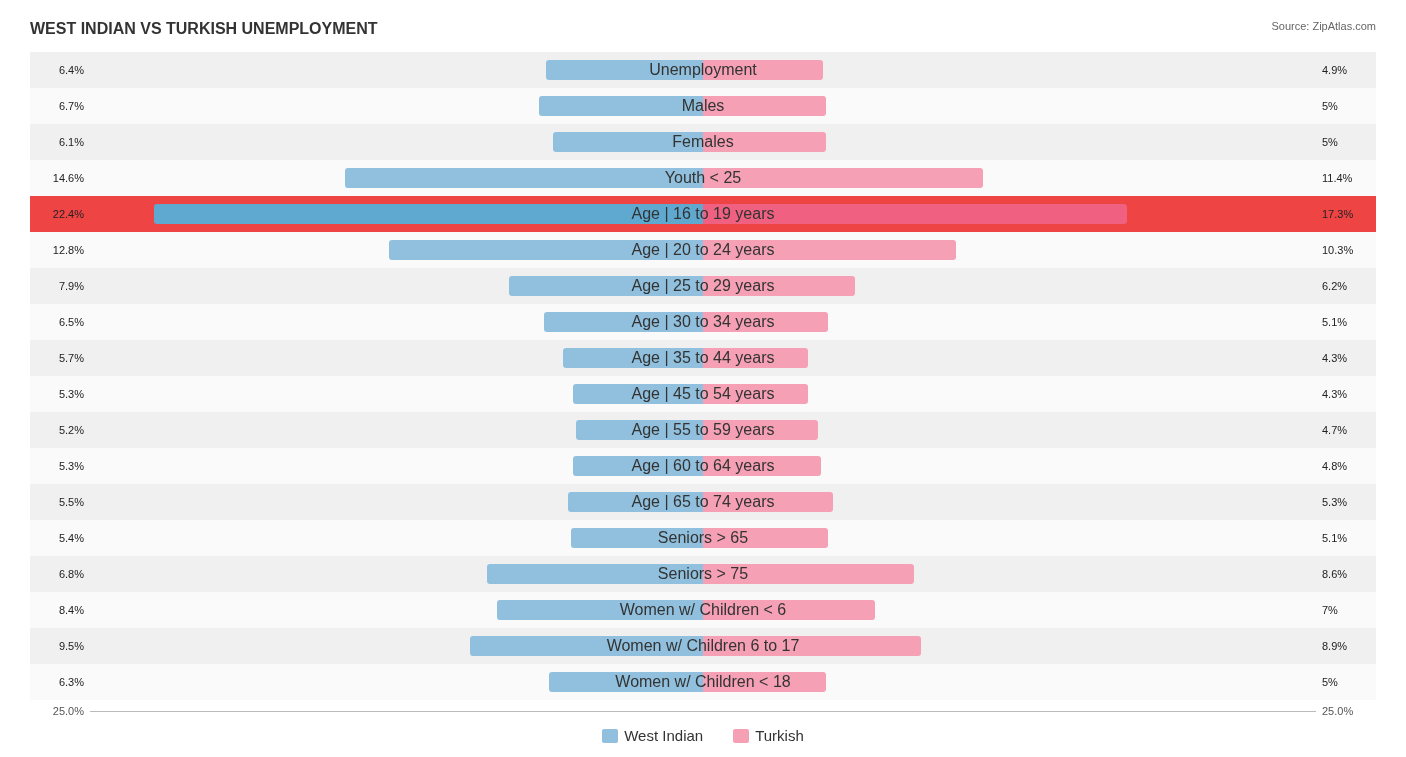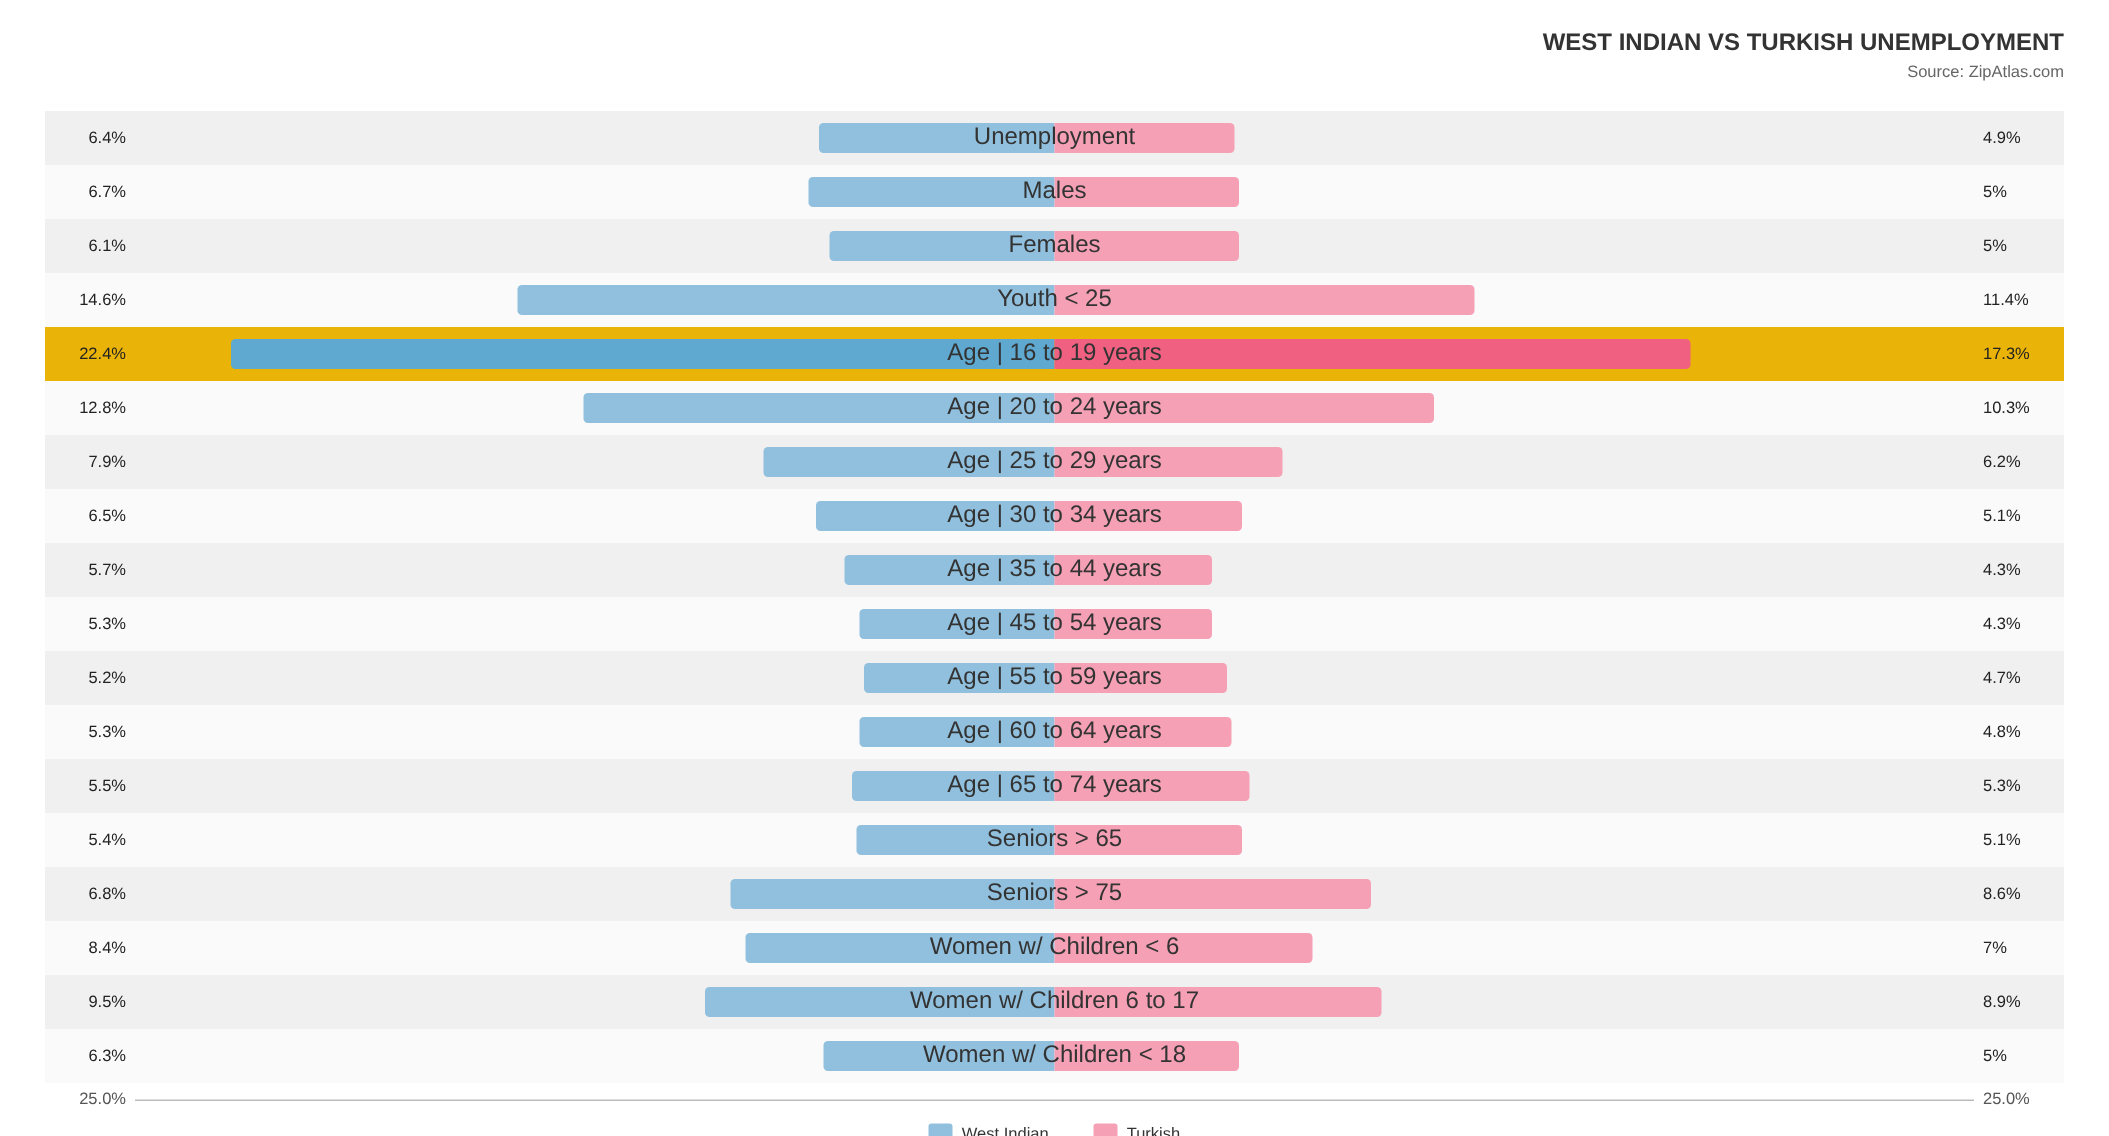--- a/index.html
+++ b/index.html
@@ -35,21 +35,21 @@
     .legend {
       display: flex;
       justify-content: center;
       margin-top: 10px;
       gap: 30px;
     }
     .legend-item {
       display: flex;
       align-items: center;
       gap: 6px;
-      font-size: 11px;
+      font-size: 15px;
       color: #333;
     }
     .legend-box {
       width: 16px;
       height: 14px;
       border-radius: 2px;
     }
 
     
     .chart-grid {
@@ -117,21 +117,21 @@
       height: 20px;
       background: #f5a0b5;
       border-radius: 0 3px 3px 0;
       left: 50%;
     }
   </style>
 </head>
 <body>
 
 <div class="chart-container">
-  <div style="display:flex; justify-content:space-between; align-items:flex-end; margin-bottom:10px;flex-direction:column;">
+  <div style="display:flex; justify-content:space-between; align-items:flex-start; margin-bottom:10px;">
     <div class="chart-title">WEST INDIAN VS TURKISH UNEMPLOYMENT</div>
     <div class="chart-source">Source: ZipAtlas.com</div>
   </div>
 
   <div class="chart-grid" id="chart-grid">
 
   <div class="grid-row">
         <div class="val-left">6.4%</div>
         <div class="bar-zone">
           <div class="b-blue" style="width: 12.8%;"></div>
@@ -160,21 +160,21 @@
       </div>
       <div class="grid-row">
         <div class="val-left">14.6%</div>
         <div class="bar-zone">
           <div class="b-blue" style="width: 29.2%;"></div>
           <div class="b-pink" style="width: 22.8%;"></div>
           <div class="bar-center">Youth &lt; 25</div>
         </div>
         <div class="val-right">11.4%</div>
       </div>
-      <div class="grid-row" style="background: #eab308;">
+      <div class="grid-row" style="background: #ef4444;">
         <div class="val-left">22.4%</div>
         <div class="bar-zone">
           <div class="b-blue" style="width: 44.8%; background: rgb(95, 168, 208);"></div>
           <div class="b-pink" style="width: 34.6%; background: rgb(240, 96, 128);"></div>
           <div class="bar-center">Age | 16 to 19 years</div>
         </div>
         <div class="val-right">17.3%</div>
       </div>
       <div class="grid-row">
         <div class="val-left">12.8%</div>

